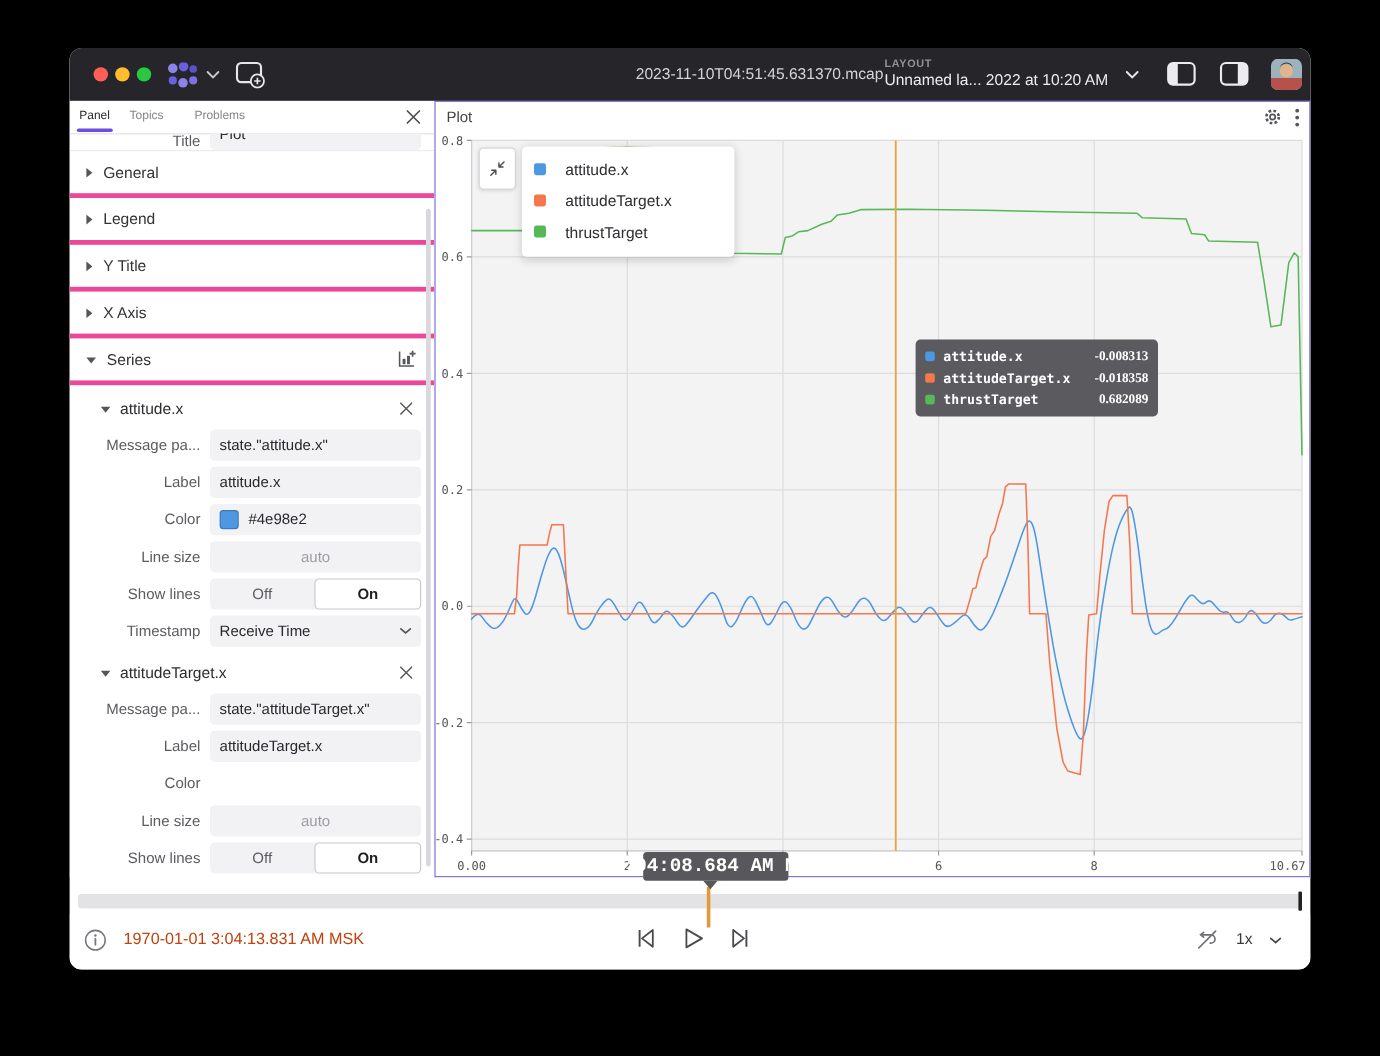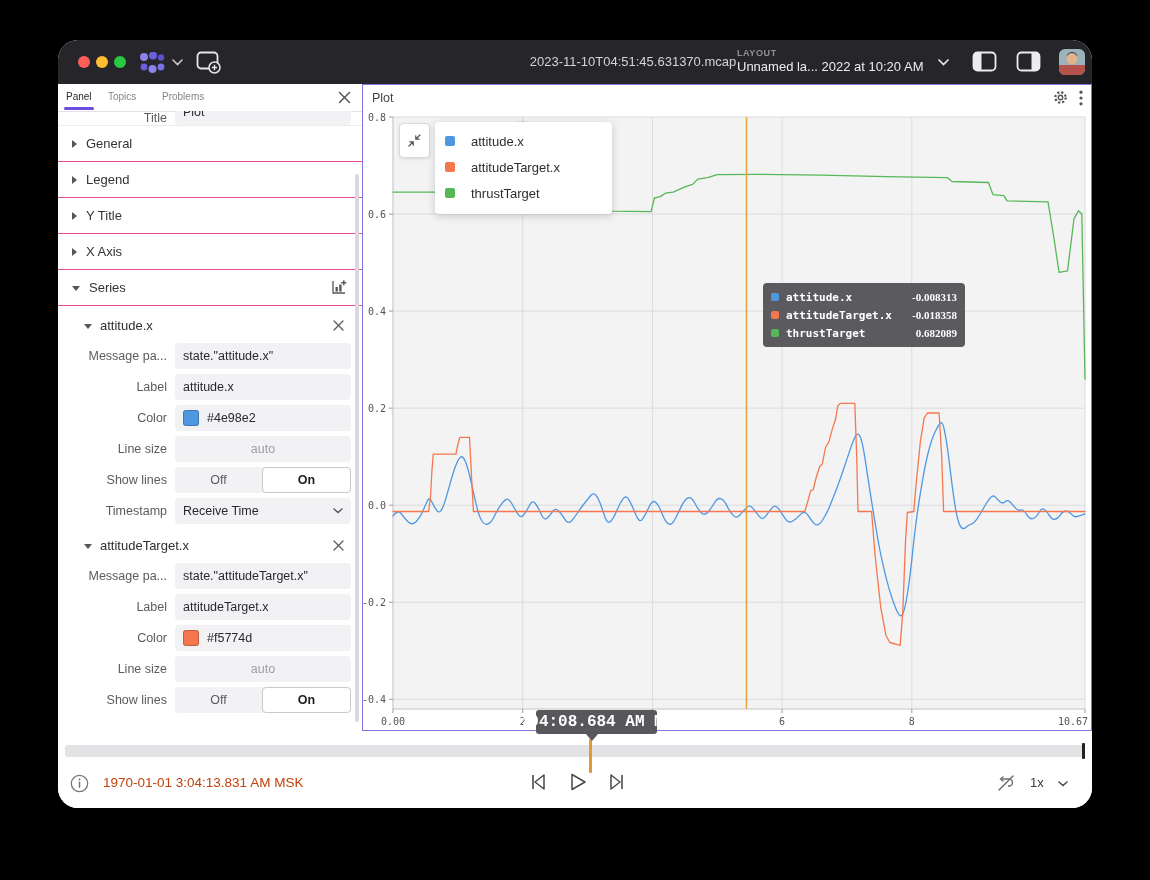--- a/index.html
+++ b/index.html
@@ -1,36 +1,36 @@
 <!DOCTYPE html>
 <html><head>
 <meta charset="utf-8">
 <style>
   html,body{margin:0;padding:0}
   body{width:1150px;height:880px;background:#000;font-family:"Liberation Sans",sans-serif;position:relative;overflow:hidden}
-  .window{position:absolute;left:58px;top:40px;width:1034px;height:768px;background:#fff;border-radius:20px;overflow:hidden;box-shadow:0 30px 80px rgba(0,0,0,.65)}
+  .window{position:absolute;left:58px;top:40px;width:1034px;height:768px;background:#fff;border-radius:10px;overflow:hidden;box-shadow:0 30px 80px rgba(0,0,0,.65)}
   
   .titlebar{position:absolute;top:0;left:0;right:0;height:44px;background:#26262a;z-index:30}
   .tlight{position:absolute;top:16px;width:12px;height:12px;border-radius:50%}
   .eyebrow{position:absolute;font-size:9px;letter-spacing:.6px;color:#929296;font-weight:600}
   .layout-name{position:absolute;font-size:13px;color:#ececee}
   .filename{position:absolute;left:380px;top:14px;width:390px;text-align:center;font-size:13px;color:#d4d4d7}
   .tb-icon{position:absolute;top:10px;cursor:default}
   .avatar{position:absolute;top:9px;left:1001px;width:26px;height:26px;border-radius:6px;overflow:hidden}
   
   .sidebar{position:absolute;left:0;top:44px;width:304px;height:647px;background:#fff;border-right:1px solid #e2e2e5}
   .tabbar{position:absolute;top:0;left:0;right:0;height:27px;border-bottom:1px solid #e2e2e5}
   .tab{position:absolute;top:0;height:26px;line-height:26px;font-size:10px;color:#85858a}
   .tab.active{color:#2a2a2e}
   .tab.active:after{content:"";position:absolute;left:-2px;right:-2px;bottom:0;height:3px;background:#6c4fe0;border-radius:2px}
   .close-x{position:absolute;top:6px;left:279px;width:15px;height:15px}
   .side-scroll{position:absolute;top:27px;left:0;right:0;bottom:0;overflow:hidden}
   .clipped-row{height:14px;overflow:hidden;position:relative;border-bottom:1px solid #ececef}
   .clipped-inner{position:absolute;top:-13px;left:0;right:0;height:27px;display:flex;align-items:flex-end}
-  .sec-row{height:35px;border-bottom:1px solid #ec4899;display:flex;align-items:center;position:relative}
+  .sec-row{height:35px;border-bottom:4px solid #ec4899;display:flex;align-items:center;position:relative}
   .sec-arrow{width:0;height:0;margin-left:14px;border-left:5px solid #55555a;border-top:4px solid transparent;border-bottom:4px solid transparent}
   .sec-arrow.open{border-left:4px solid transparent;border-right:4px solid transparent;border-top:5px solid #55555a;border-bottom:none;margin-top:2px}
   .sec-label{margin-left:9px;font-size:13px;color:#333336;font-weight:500}
   .series-head{height:30px;display:flex;align-items:center;position:relative;margin-top:4px}
   .series-head .sec-arrow{margin-left:26px}
   .series-name{margin-left:8px;font-size:13px;color:#2e2e32}
   .row{height:31px;display:flex;align-items:center}
   .flabel{width:117px;text-align:right;padding-right:8px;font-size:12.5px;color:#5b5b60;white-space:nowrap;box-sizing:border-box}
   .finput{flex:1;margin-right:11px;height:26px;background:#f2f2f4;border-radius:4px;display:flex;align-items:center;padding:0 8px;font-size:12.5px;color:#29292d;box-sizing:border-box;overflow:hidden;white-space:nowrap}
   .finput.center{justify-content:center;color:#9d9da3}
@@ -225,24 +225,20 @@
               </div>
             </div>
             <div class="row">
               <div class="flabel">Label</div>
               <div class="finput">
                 <span>attitudeTarget.x</span>
               </div>
             </div>
             <div class="row">
               <div class="flabel">Color</div>
-              <div class="finput">
-                <span class="swatch" style="background: rgb(245, 119, 77);"></span>
-                <span>#f5774d</span>
-              </div>
             </div>
             <div class="row">
               <div class="flabel">Line size</div>
               <div class="finput center">
                 <span>auto</span>
               </div>
             </div>
             <div class="row">
               <div class="flabel">Show lines</div>
               <div class="toggle">

